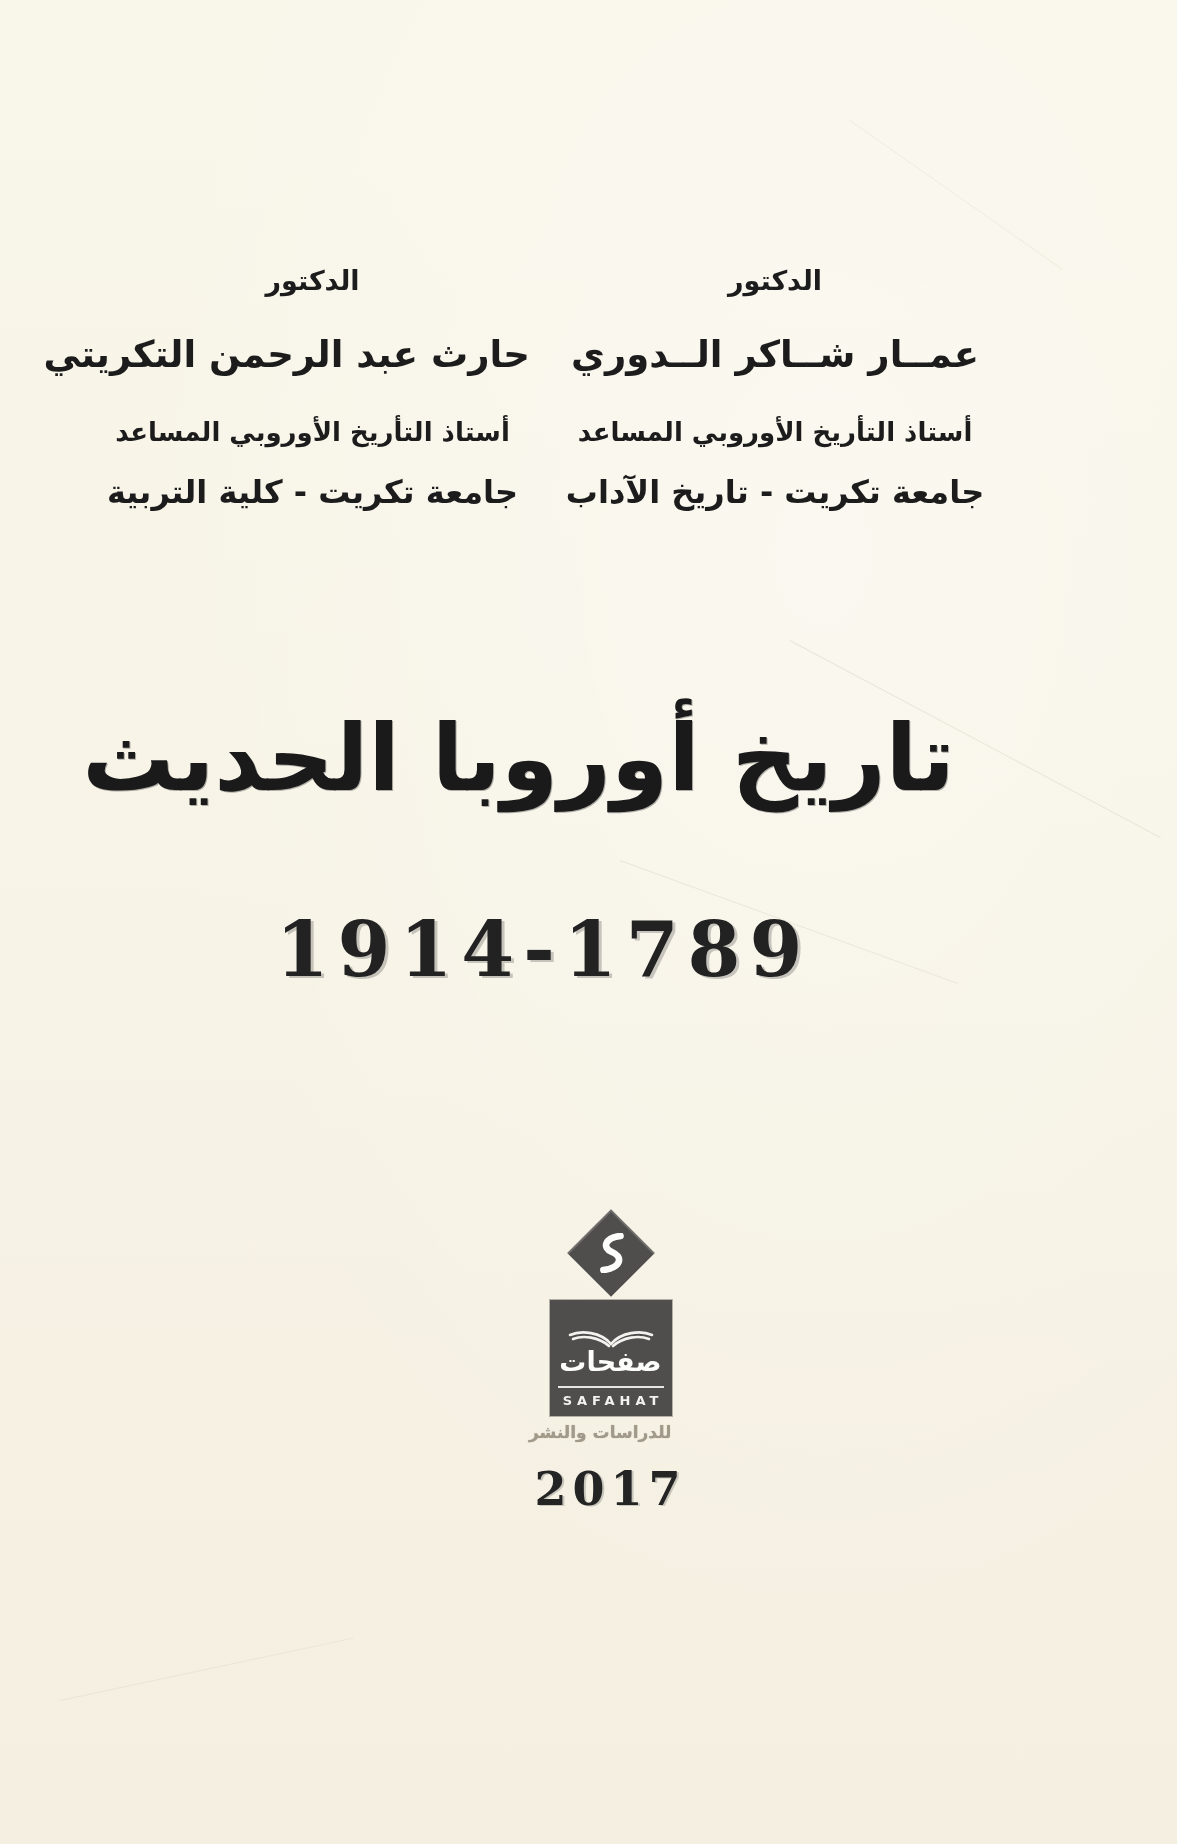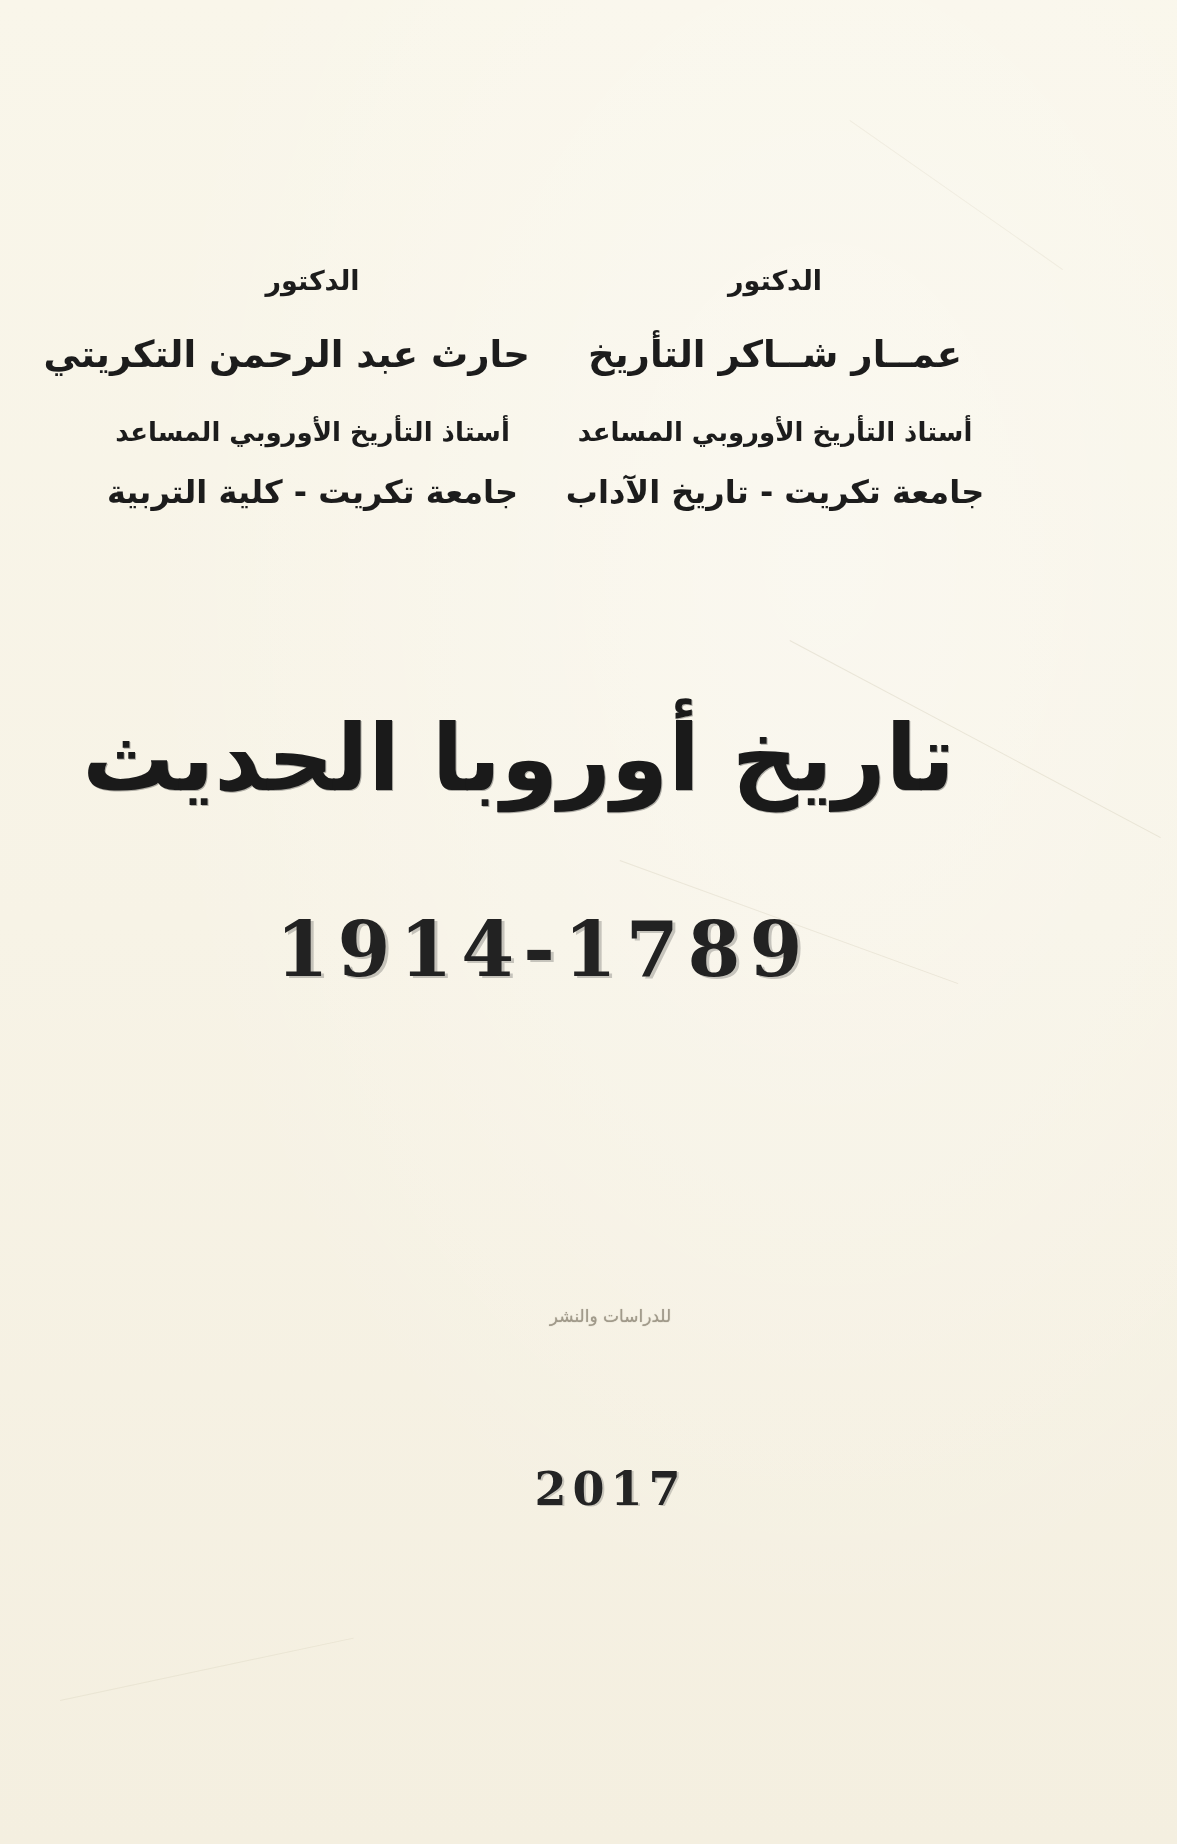--- a/index.html
+++ b/index.html
@@ -131,21 +131,21 @@
     top: 93px; left: 0; right: 0;
     color: #f3f2ee;
     font-size: 13px;
     font-weight: bold;
     letter-spacing: 5px;
     text-indent: 5px;
   }
   .logo-tagline {
     margin-top: 6px;
     font-size: 17px;
-    font-weight: normal;
+    font-weight: bold;
     direction: rtl;
     color: #a19a8a;
     text-shadow: 0 0 1px rgba(120,115,100,0.6);
     white-space: nowrap;
   }
 
   .pub-year {
     position: absolute;
     top: 1462px; left: 0; right: 0;
     text-align: center;
@@ -163,35 +163,57 @@
 
 <div class="page">
 
   <div class="crease crease-1"></div>
   <div class="crease crease-2"></div>
   <div class="crease crease-3"></div>
   <div class="crease crease-4"></div>
 
   <section class="author-block right">
     <div class="honorific">الدكتور</div>
-    <div class="author-name">عمــار شــاكر التأريخ</div>
+    <div class="author-name">عمــار شــاكر الــدوري</div>
     <div class="author-role">أستاذ التأريخ الأوروبي المساعد</div>
     <div class="author-affiliation">جامعة تكريت - تاريخ الآداب</div>
   </section>
 
   <section class="author-block left">
     <div class="honorific">الدكتور</div>
     <div class="author-name">حارث عبد الرحمن التكريتي</div>
     <div class="author-role">أستاذ التأريخ الأوروبي المساعد</div>
     <div class="author-affiliation">جامعة تكريت - كلية التربية</div>
   </section>
 
   <h1 class="book-title">تاريخ أوروبا الحديث</h1>
 
   <div class="book-years" dir="ltr">1914-1789</div>
 
   <div class="publisher-logo">
+    <div class="logo-square">
+      <div class="logo-diamond">
+        <div class="swirl-holder">
+          <svg width="38" height="40" viewBox="0 0 40 42">
+            <path d="M30 3 C 14 5, 10 15, 21 20 C 33 25, 31 36, 12 39" stroke="#fdfdfb" stroke-width="7" fill="none" stroke-linecap="round"></path>
+          </svg>
+        </div>
+      </div>
+      <div class="book-icon-wrap">
+        <svg width="92" height="22" viewBox="0 0 92 22">
+          <g stroke="#f3f2ee" stroke-width="2.6" fill="none" stroke-linecap="round">
+            <path d="M46 18 C 36 6, 16 4, 5 9"></path>
+            <path d="M46 18 C 56 6, 76 4, 87 9"></path>
+            <path d="M44 20 C 34 11, 18 9, 8 13"></path>
+            <path d="M48 20 C 58 11, 74 9, 84 13"></path>
+          </g>
+        </svg>
+      </div>
+      <div class="logo-arabic">صفحات</div>
+      <div class="logo-rule"></div>
+      <div class="logo-latin">SAFAHAT</div>
+    </div>
     <div class="logo-tagline">للدراسات والنشر</div>
   </div>
 
   <div class="pub-year">2017</div>
 
 </div>
 
 </body></html>

